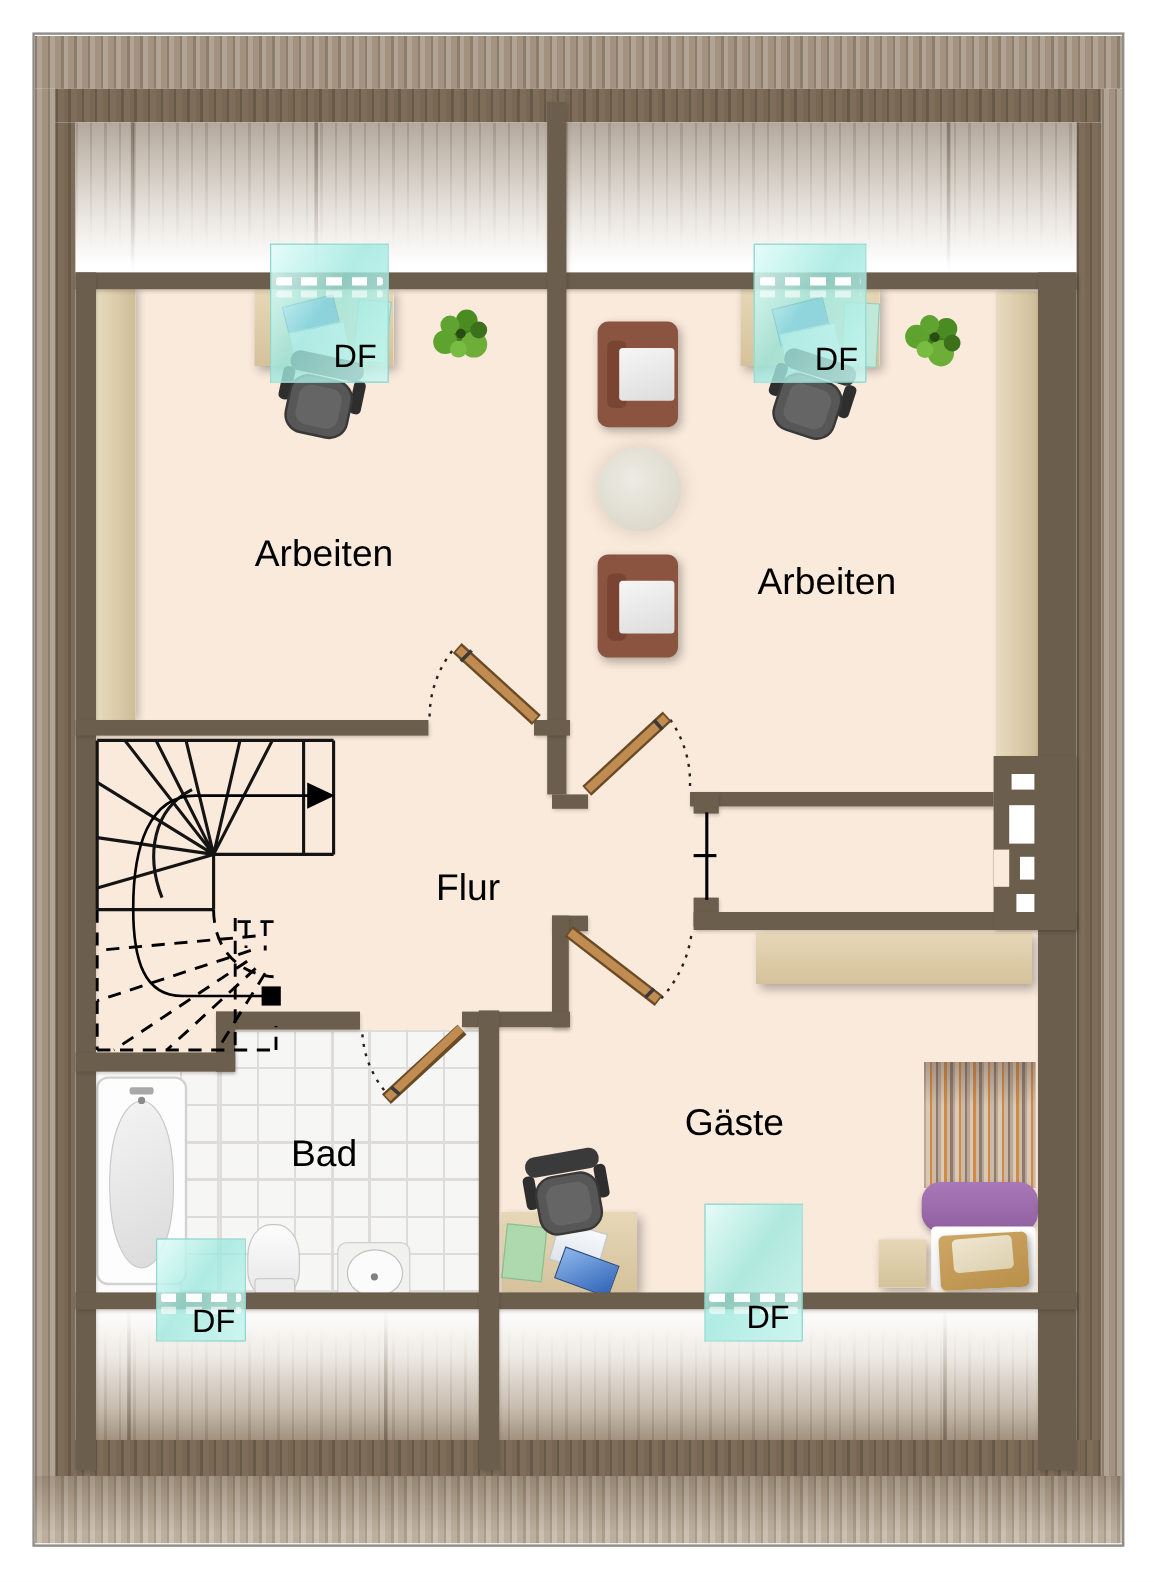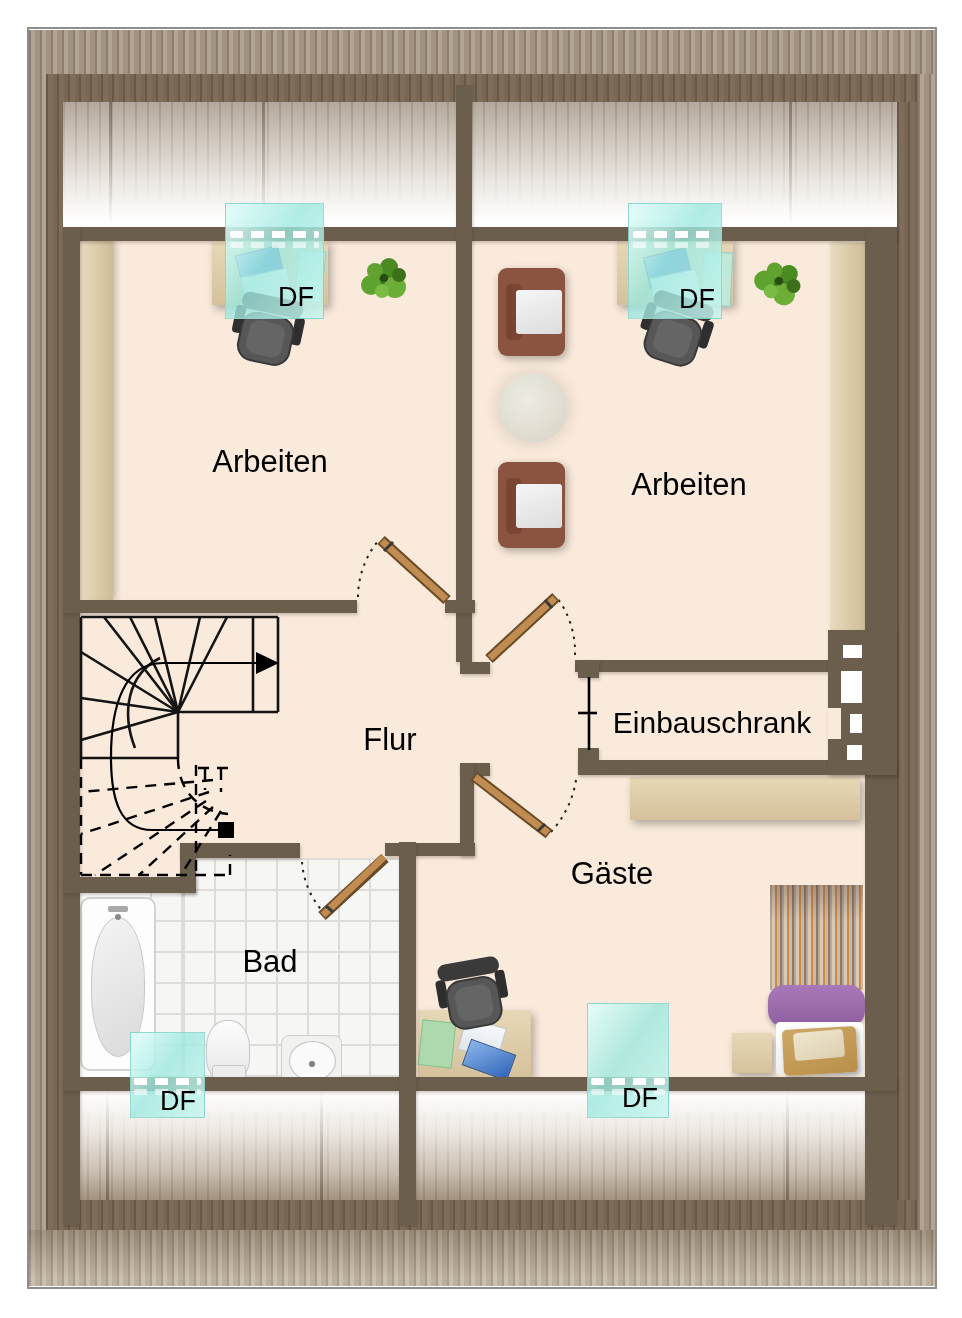--- a/index.html
+++ b/index.html
@@ -277,22 +277,21 @@
     <div class="sill f2" style="top:56px"></div>
   </div>
   <div class="a sky" style="left:587px;top:1003px;width:80px;height:113px">
     <div class="sill" style="top:74px"></div>
     <div class="sill f2" style="top:85px"></div>
   </div>
 
   <div class="rl" style="left:160px;top:444px;width:220px">Arbeiten</div>
   <div class="rl" style="left:579px;top:467px;width:220px">Arbeiten</div>
   <div class="rl" style="left:320px;top:722px;width:140px">Flur</div>
-  <div class="rl" style="left:592px;top:706px;width:240px;font-size:30px">Einbauschrank</div>
   <div class="rl" style="left:220px;top:944px;width:100px">Bad</div>
-  <div class="rl" style="left:542px;top:856px;width:140px">Gäste</div>
+  <div class="rl" style="left:542px;top:918px;width:140px">Gäste</div>
 
   <div class="df" style="left:266px;top:283px;width:60px">DF</div>
   <div class="df" style="left:667px;top:285px;width:60px">DF</div>
   <div class="df" style="left:148px;top:1087px;width:60px">DF</div>
   <div class="df" style="left:610px;top:1084px;width:60px">DF</div>
 
 </div>
 
 </body></html>

